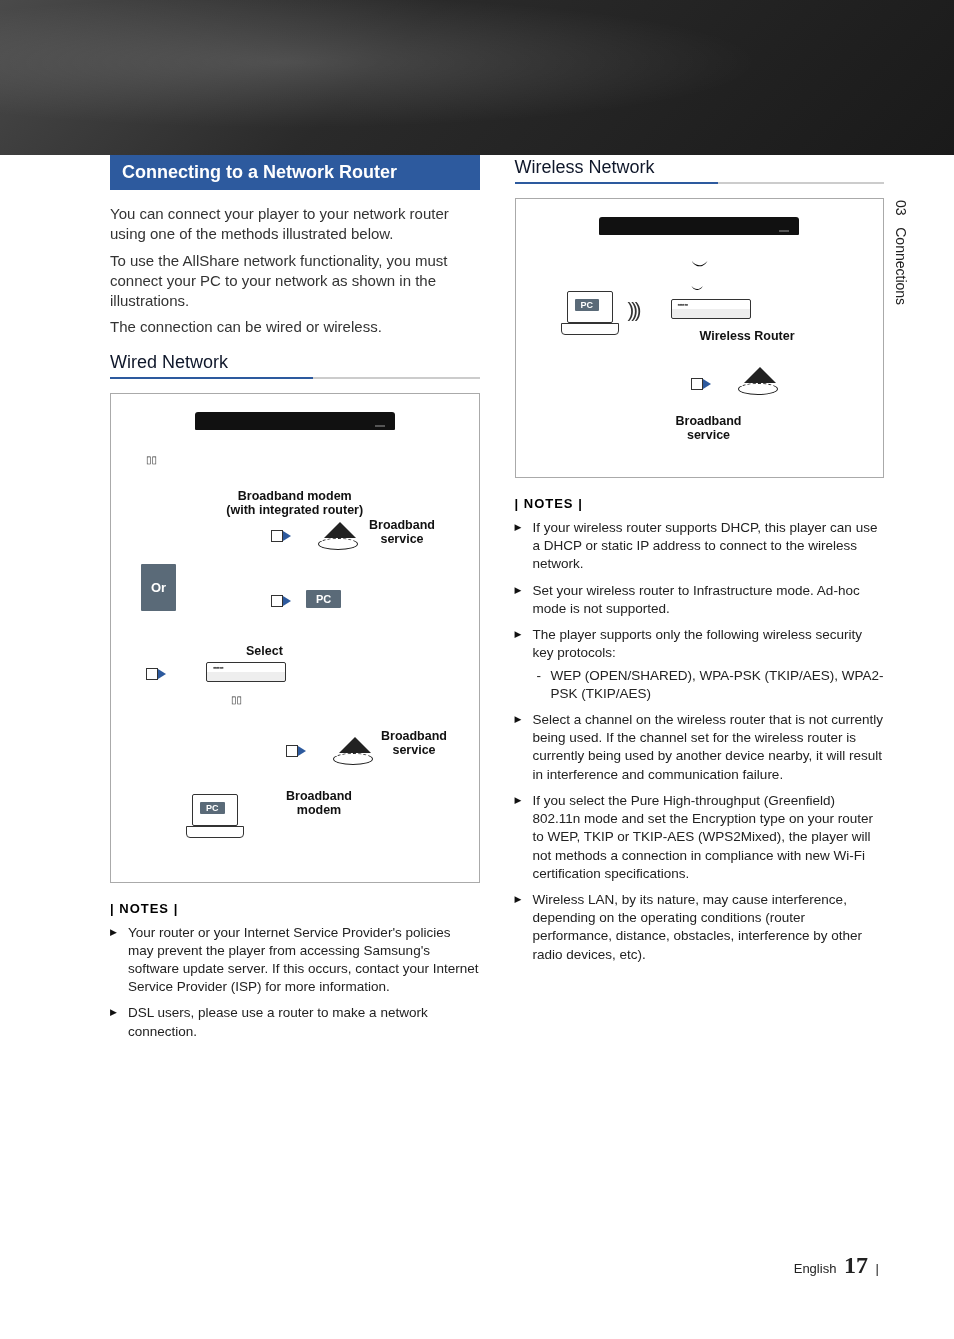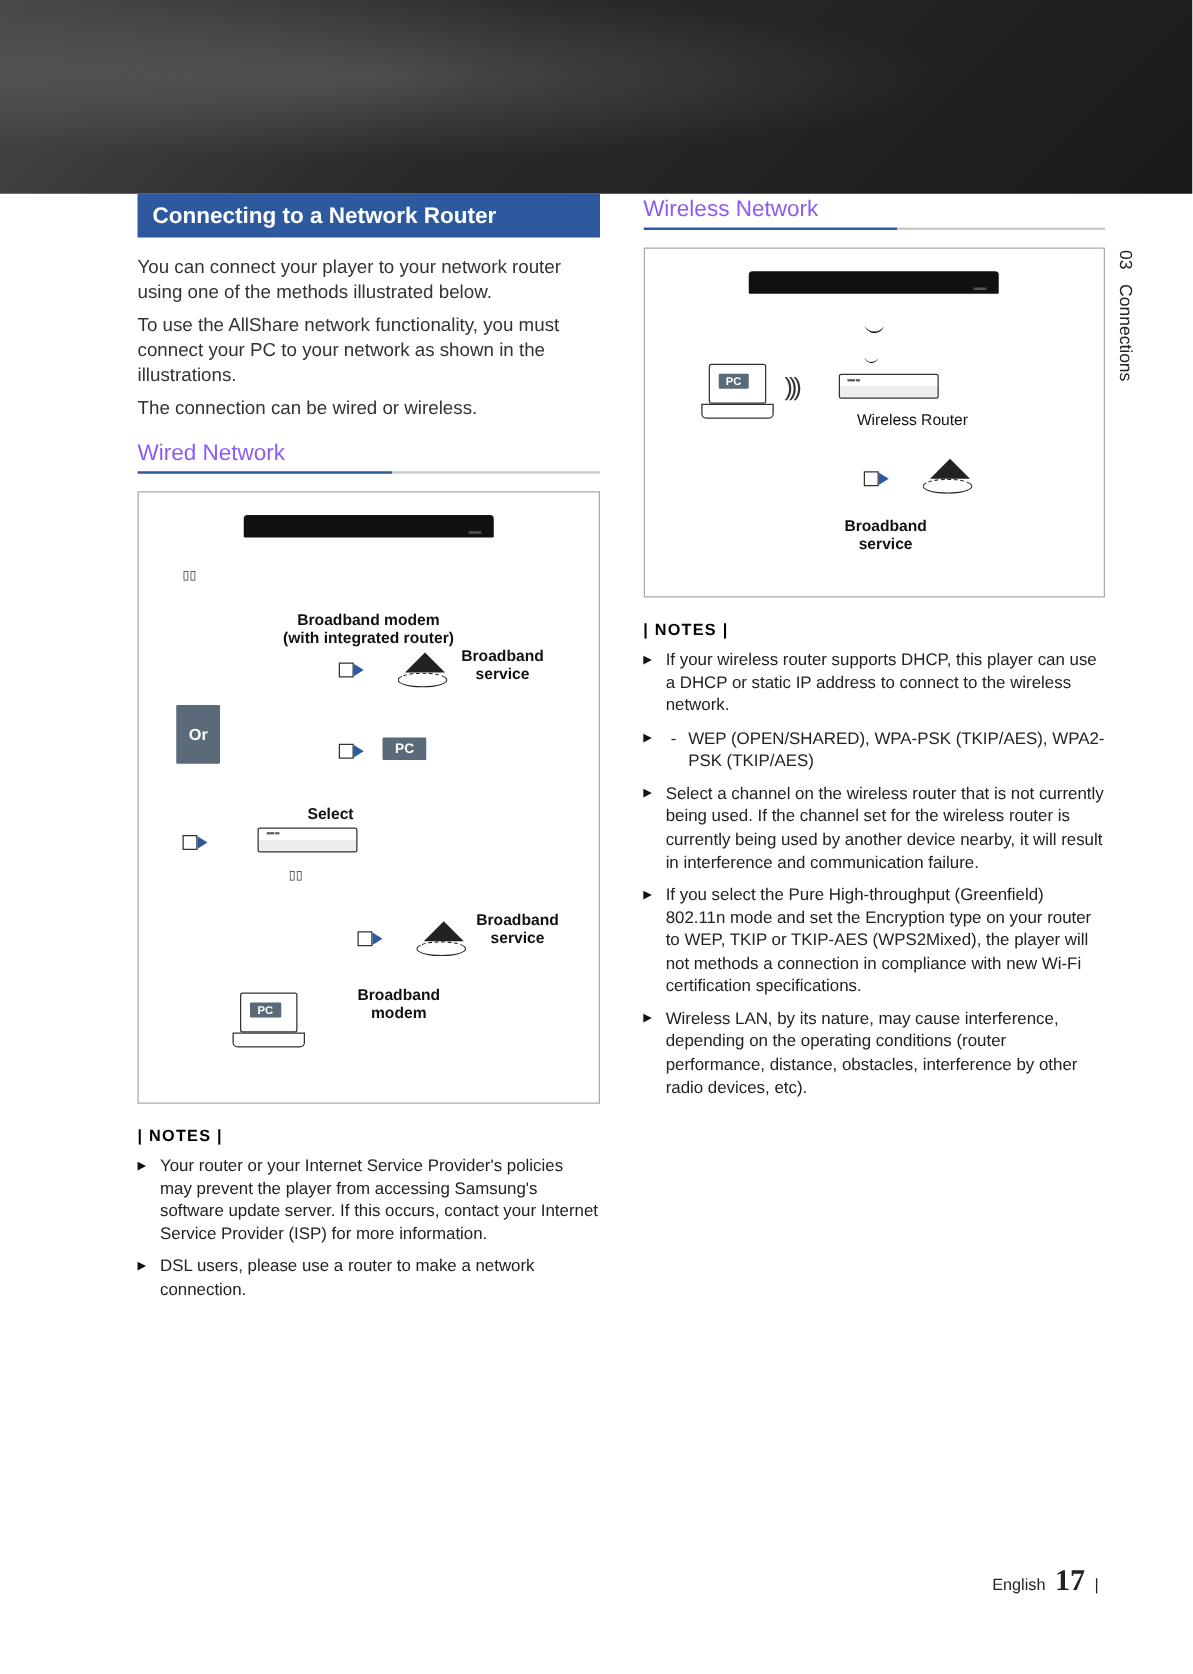--- a/index.html
+++ b/index.html
@@ -58,21 +58,21 @@
       margin-bottom: 14px;
     }
     .body-text {
       font-size: 15px;
       line-height: 1.35;
       color: #333;
       margin-bottom: 6px;
     }
     .sub-header {
       font-size: 18px;
-      color: #8b5cf6;
+      color: #0f172a;
       font-weight: normal;
       margin-top: 14px;
       margin-bottom: 4px;
     }
     .sub-underline {
       height: 2px;
       background: linear-gradient(to right, #2d5a9e 55%, #ccc 55%);
       margin-bottom: 14px;
     }
     .diagram-box {
@@ -393,34 +393,36 @@
 
       <div class="wd-abs" style="top:55px; left:50%; transform:translateX(-50%); font-size:18px; letter-spacing:-2px;">︶<br><span style="font-size:13px;">︶</span></div>
 
       <div class="wd-abs" style="top:92px; left:45px;">
         <span class="d-laptop-icon">
           <span class="d-pc-box" style="position:absolute;top:8px;left:14px;font-size:9px;padding:1px 6px;">PC</span>
         </span>
       </div>
       <div class="wd-abs d-waves" style="top:100px; left:112px;">)))</div>
       <div class="wd-abs" style="top:100px; left:155px;"><span class="d-router-icon"></span></div>
-      <div class="wd-abs d-label" style="top:130px; left:170px; color:#fff; background:rgba(0,0,0,0); color:#111; font-weight:normal;">Wireless Router</div>
+      <div class="wd-abs d-label" style="top:130px; left:184px; color:#fff; background:rgba(0,0,0,0); color:#111; font-weight:bold;">Wireless Router</div>
 
       <div class="wd-abs" style="top:175px; left:175px;"><span class="d-arrow-icon"></span></div>
       <div class="wd-abs" style="top:168px; left:210px;"><span class="d-inet-icon"></span></div>
       <div class="wd-abs d-label" style="top:215px; left:160px;">
         <span>Broadband</span><br>
         <span>service</span>
       </div>
     </div>
 
     <div class="notes-header">| NOTES |</div>
     <ul class="notes-list">
       <li>If your wireless router supports DHCP, this player can use a DHCP or static IP address to connect to the wireless network.</li>
+      <li>Set your wireless router to Infrastructure mode. Ad-hoc mode is not supported.</li>
       <li>
+        <span>The player supports only the following wireless security key protocols:</span>
         <div class="sub-dash">WEP (OPEN/SHARED), WPA-PSK (TKIP/AES), WPA2-PSK (TKIP/AES)</div>
       </li>
       <li>Select a channel on the wireless router that is not currently being used. If the channel set for the wireless router is currently being used by another device nearby, it will result in interference and communication failure.</li>
       <li>If you select the Pure High-throughput (Greenfield) 802.11n mode and set the Encryption type on your router to WEP, TKIP or TKIP-AES (WPS2Mixed), the player will not methods a connection in compliance with new Wi-Fi certification specifications.</li>
       <li>Wireless LAN, by its nature, may cause interference, depending on the operating conditions (router performance, distance, obstacles, interference by other radio devices, etc).</li>
     </ul>
   </div>
 </div>
 
 <div class="footer">

